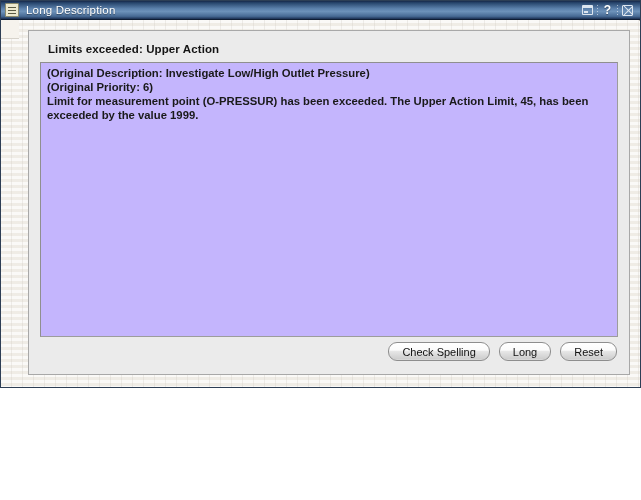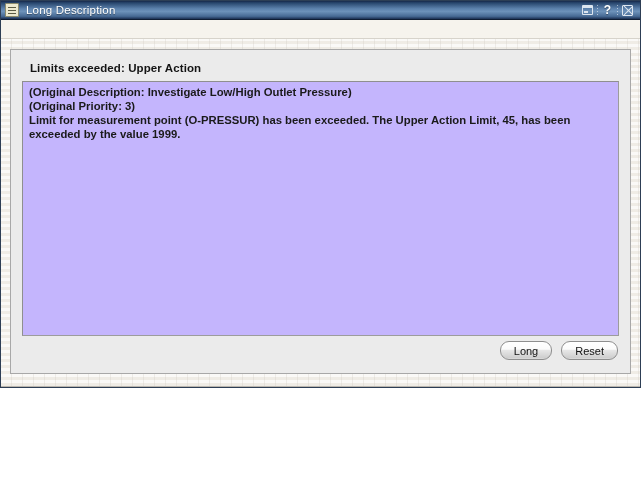--- a/index.html
+++ b/index.html
@@ -173,21 +173,21 @@
         rgba(255,255,255,0) 0px,
         rgba(255,255,255,0) 10px,
         rgba(205,200,192,.30) 10px,
         rgba(205,200,192,.30) 11px),
       repeating-linear-gradient(to bottom,
         rgba(255,255,255,.55) 0px,
         rgba(255,255,255,.55) 3px,
         rgba(236,232,224,.6) 3px,
         rgba(236,232,224,.6) 6px);
     display: flex;
-    flex-direction: column;
+    flex-direction: row;
   }
   .topstrip {
     height: 18px;
     flex: 0 0 18px;
     background: #f6f3ed;
     border-bottom: 1px solid #d7d3cb;
   }
 
   .content-area {
     flex: 1 1 auto;
@@ -326,25 +326,26 @@
   <div class="page">
     <div class="topstrip"></div>
 
     <div class="content-area">
 
       <div class="panel">
         <div class="panel-title">Limits exceeded: Upper Action</div>
 
         <div class="textarea">
           <div class="ta-line">(Original Description: Investigate Low/High Outlet Pressure)</div>
-          <div class="ta-line">(Original Priority: 3)</div>
+          <div class="ta-line">(Original Priority: 6)</div>
           <div class="ta-line">Limit for measurement point (O-PRESSUR) has been exceeded. The Upper Action Limit, 45, has been exceeded by the value 1999.</div>
         </div>
 
         <div class="panel-buttons">
+          <div class="btn">Check Spelling</div>
           <div class="btn">Long</div>
           <div class="btn">Reset</div>
         </div>
       </div>
 
     </div>
 
     <div class="footer-sep"></div>
 
   </div>

